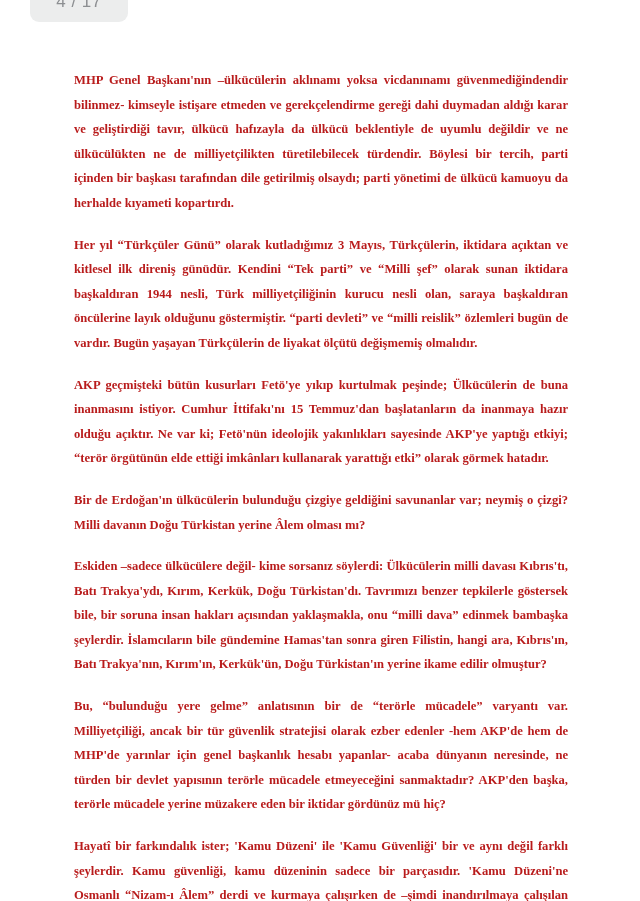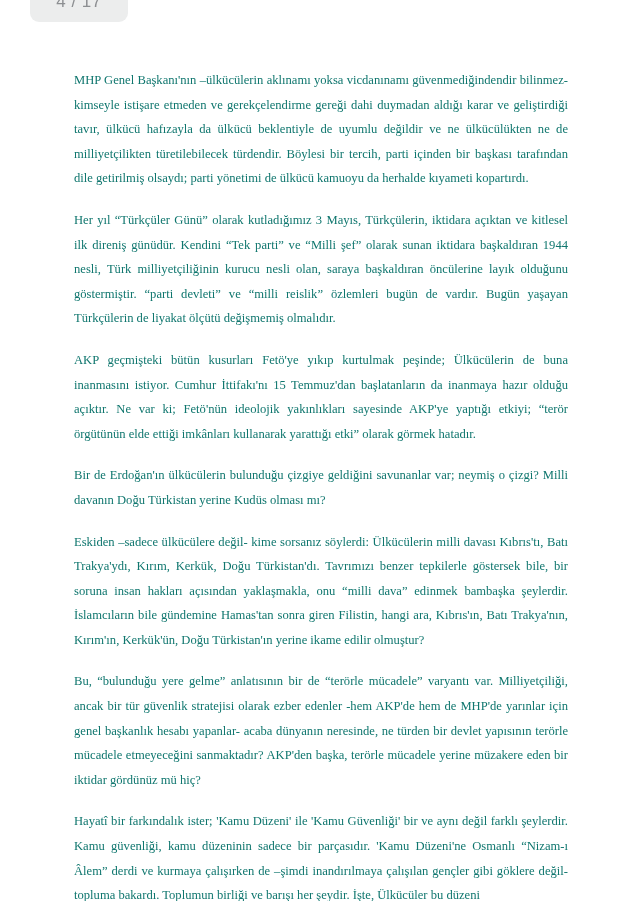--- a/index.html
+++ b/index.html
@@ -55,22 +55,23 @@
     top: 68px;
     width: 494px;
   }
 
   .doc-paragraph {
     margin: 0 0 17px 0;
     font-size: 12.6px;
     line-height: 24.6px;
     text-align: justify;
     text-justify: inter-word;
-    color: #0f766e;
+    color: #b91c1c;
     hyphens: none;
+    font-weight: bold;
   }
 
   .doc-paragraph:last-of-type {
     margin-bottom: 0;
   }
 
   
   .doc-paragraph,
   .page-number {
     text-rendering: optimizeLegibility;
@@ -82,21 +83,21 @@
 <div class="page-sheet">
 
   <div class="page-body">
 
     <p class="doc-paragraph">MHP Genel Başkanı'nın –ülkücülerin aklınamı yoksa vicdanınamı güvenmediğindendir bilinmez- kimseyle istişare etmeden ve gerekçelendirme gereği dahi duymadan aldığı karar ve geliştirdiği tavır, ülkücü hafızayla da ülkücü beklentiyle de uyumlu değildir ve ne ülkücülükten ne de milliyetçilikten türetilebilecek türdendir. Böylesi bir tercih, parti içinden bir başkası tarafından dile getirilmiş olsaydı; parti yönetimi de ülkücü kamuoyu da herhalde kıyameti kopartırdı.</p>
 
     <p class="doc-paragraph">Her yıl “Türkçüler Günü” olarak kutladığımız 3 Mayıs, Türkçülerin, iktidara açıktan ve kitlesel ilk direniş günüdür. Kendini “Tek parti” ve “Milli şef” olarak sunan iktidara başkaldıran 1944 nesli, Türk milliyetçiliğinin kurucu nesli olan, saraya başkaldıran öncülerine layık olduğunu göstermiştir. “parti devleti” ve “milli reislik” özlemleri bugün de vardır. Bugün yaşayan Türkçülerin de liyakat ölçütü değişmemiş olmalıdır.</p>
 
     <p class="doc-paragraph">AKP geçmişteki bütün kusurları Fetö'ye yıkıp kurtulmak peşinde; Ülkücülerin de buna inanmasını istiyor. Cumhur İttifakı'nı 15 Temmuz'dan başlatanların da inanmaya hazır olduğu açıktır. Ne var ki; Fetö'nün ideolojik yakınlıkları sayesinde AKP'ye yaptığı etkiyi; “terör örgütünün elde ettiği imkânları kullanarak yarattığı etki” olarak görmek hatadır.</p>
 
-    <p class="doc-paragraph">Bir de Erdoğan'ın ülkücülerin bulunduğu çizgiye geldiğini savunanlar var; neymiş o çizgi? Milli davanın Doğu Türkistan yerine Kudüs olması mı?</p>
+    <p class="doc-paragraph">Bir de Erdoğan'ın ülkücülerin bulunduğu çizgiye geldiğini savunanlar var; neymiş o çizgi? Milli davanın Doğu Türkistan yerine Âlem olması mı?</p>
 
     <p class="doc-paragraph">Eskiden –sadece ülkücülere değil- kime sorsanız söylerdi: Ülkücülerin milli davası Kıbrıs'tı, Batı Trakya'ydı, Kırım, Kerkük, Doğu Türkistan'dı. Tavrımızı benzer tepkilerle göstersek bile, bir soruna insan hakları açısından yaklaşmakla, onu “milli dava” edinmek bambaşka şeylerdir. İslamcıların bile gündemine Hamas'tan sonra giren Filistin, hangi ara, Kıbrıs'ın, Batı Trakya'nın, Kırım'ın, Kerkük'ün, Doğu Türkistan'ın yerine ikame edilir olmuştur?</p>
 
     <p class="doc-paragraph">Bu, “bulunduğu yere gelme” anlatısının bir de “terörle mücadele” varyantı var. Milliyetçiliği, ancak bir tür güvenlik stratejisi olarak ezber edenler -hem AKP'de hem de MHP'de yarınlar için genel başkanlık hesabı yapanlar- acaba dünyanın neresinde, ne türden bir devlet yapısının terörle mücadele etmeyeceğini sanmaktadır? AKP'den başka, terörle mücadele yerine müzakere eden bir iktidar gördünüz mü hiç?</p>
 
     <p class="doc-paragraph">Hayatî bir farkındalık ister; 'Kamu Düzeni' ile 'Kamu Güvenliği' bir ve aynı değil farklı şeylerdir. Kamu güvenliği, kamu düzeninin sadece bir parçasıdır. 'Kamu Düzeni'ne Osmanlı “Nizam-ı Âlem” derdi ve kurmaya çalışırken de –şimdi inandırılmaya çalışılan gençler gibi göklere değil- topluma bakardı. Toplumun birliği ve barışı her şeydir. İşte, Ülkücüler bu düzeni</p>
 
   </div>
 </div>
 

